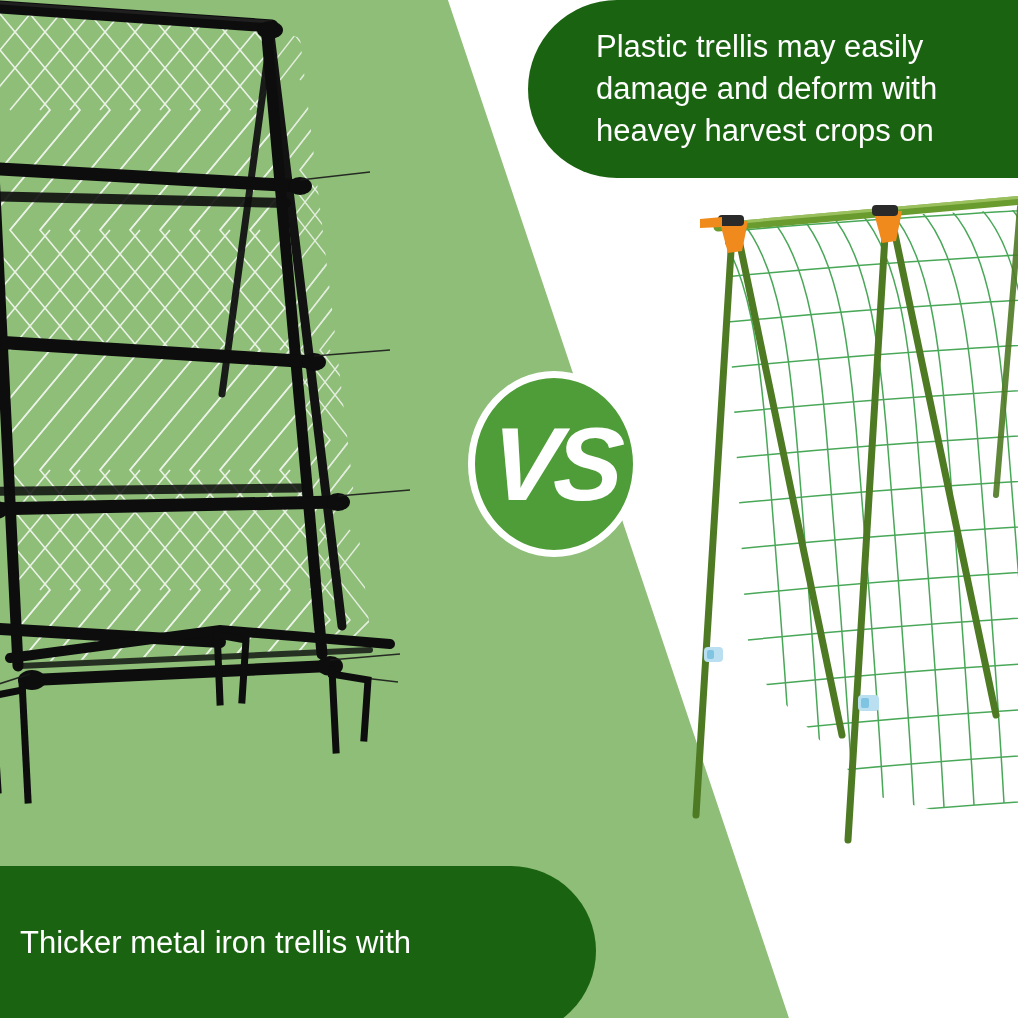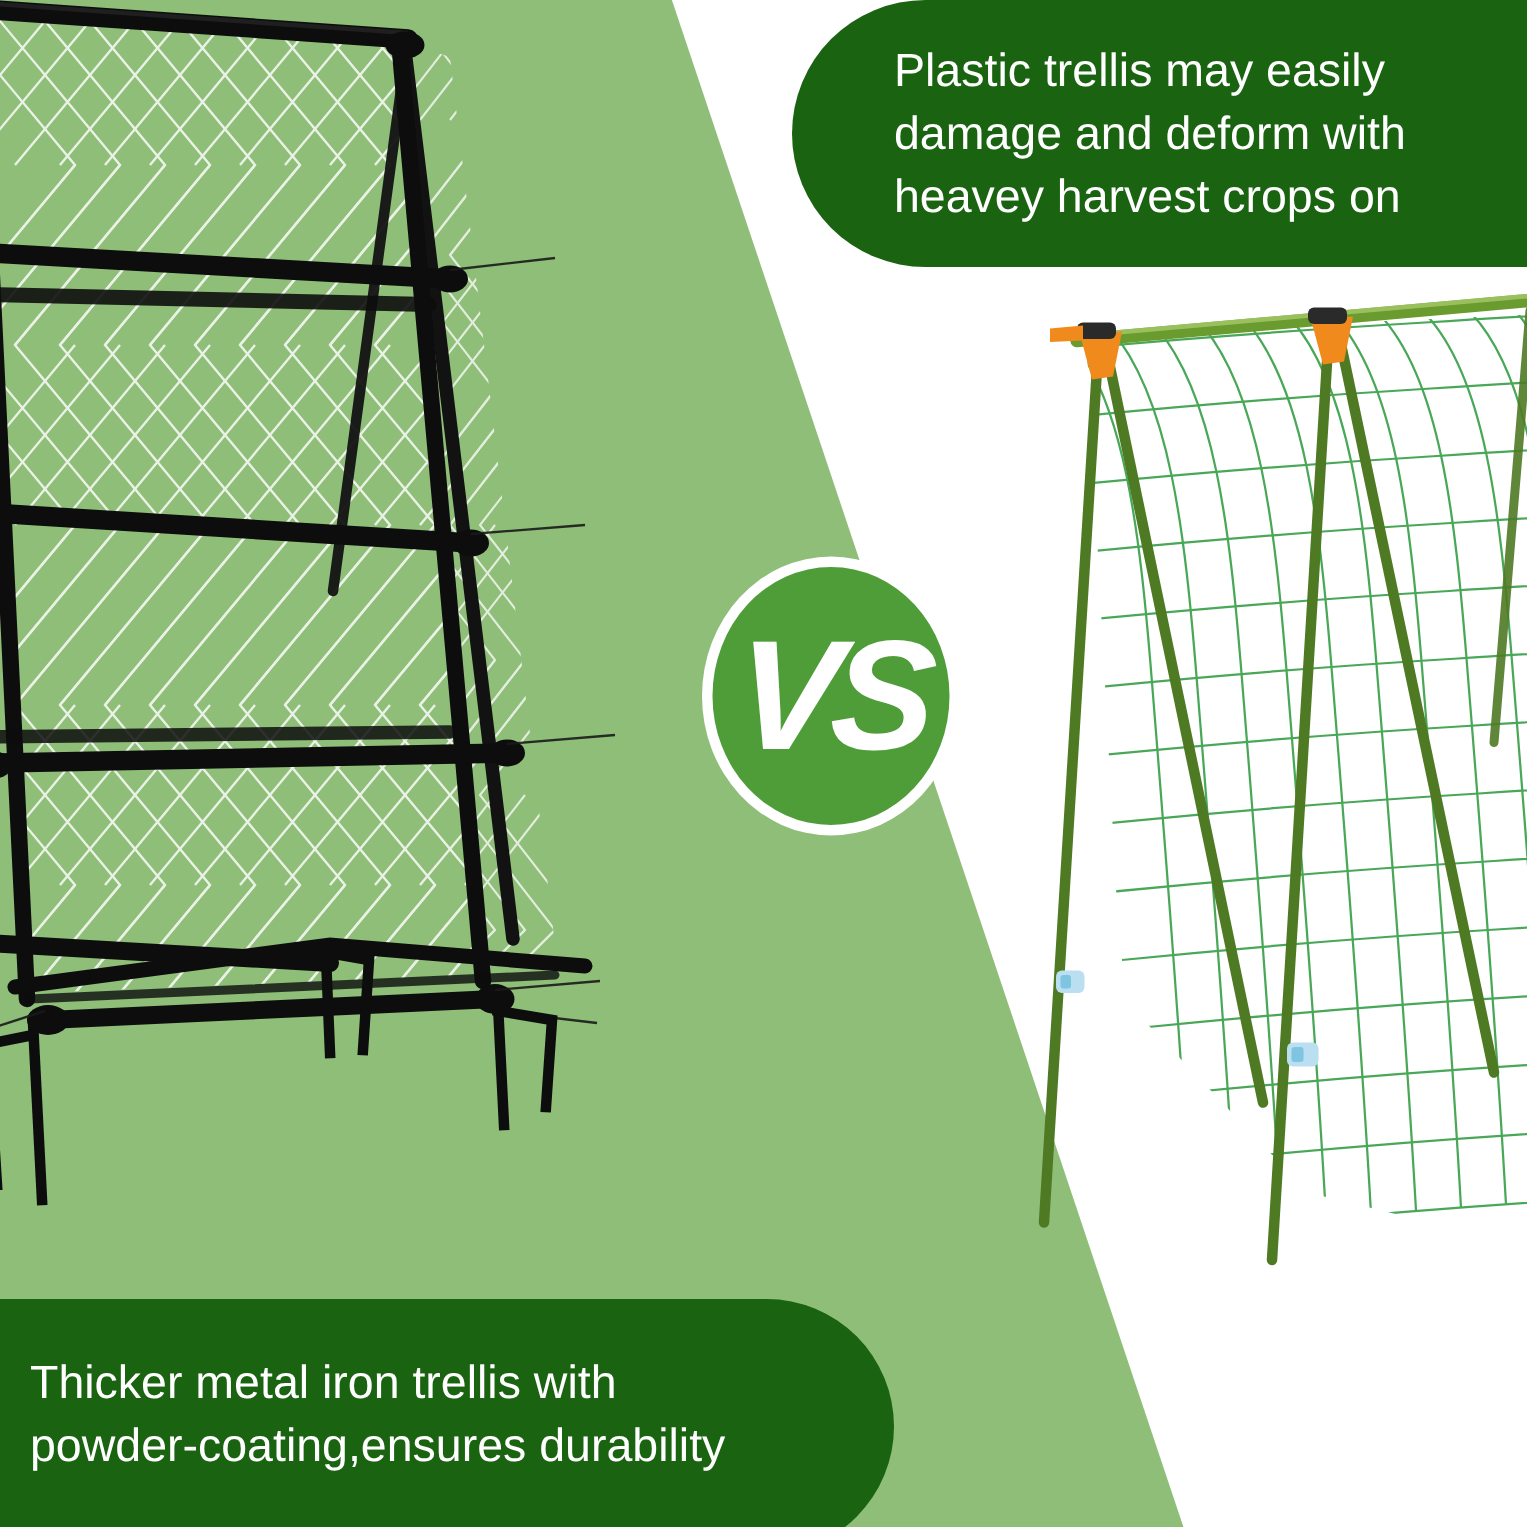--- a/index.html
+++ b/index.html
@@ -370,16 +370,15 @@
   </div>
 
   <div class="banner banner-top">
     <div class="banner-line">Plastic trellis may easily</div>
     <div class="banner-line">damage and deform with</div>
     <div class="banner-line">heavey harvest crops on</div>
   </div>
 
   <div class="banner banner-bottom">
     <div class="banner-line">Thicker metal iron trellis with</div>
-    <div class="banner-line">powder-coating,ensures durability</div>
   </div>
 
 </div>
 
 </body></html>

